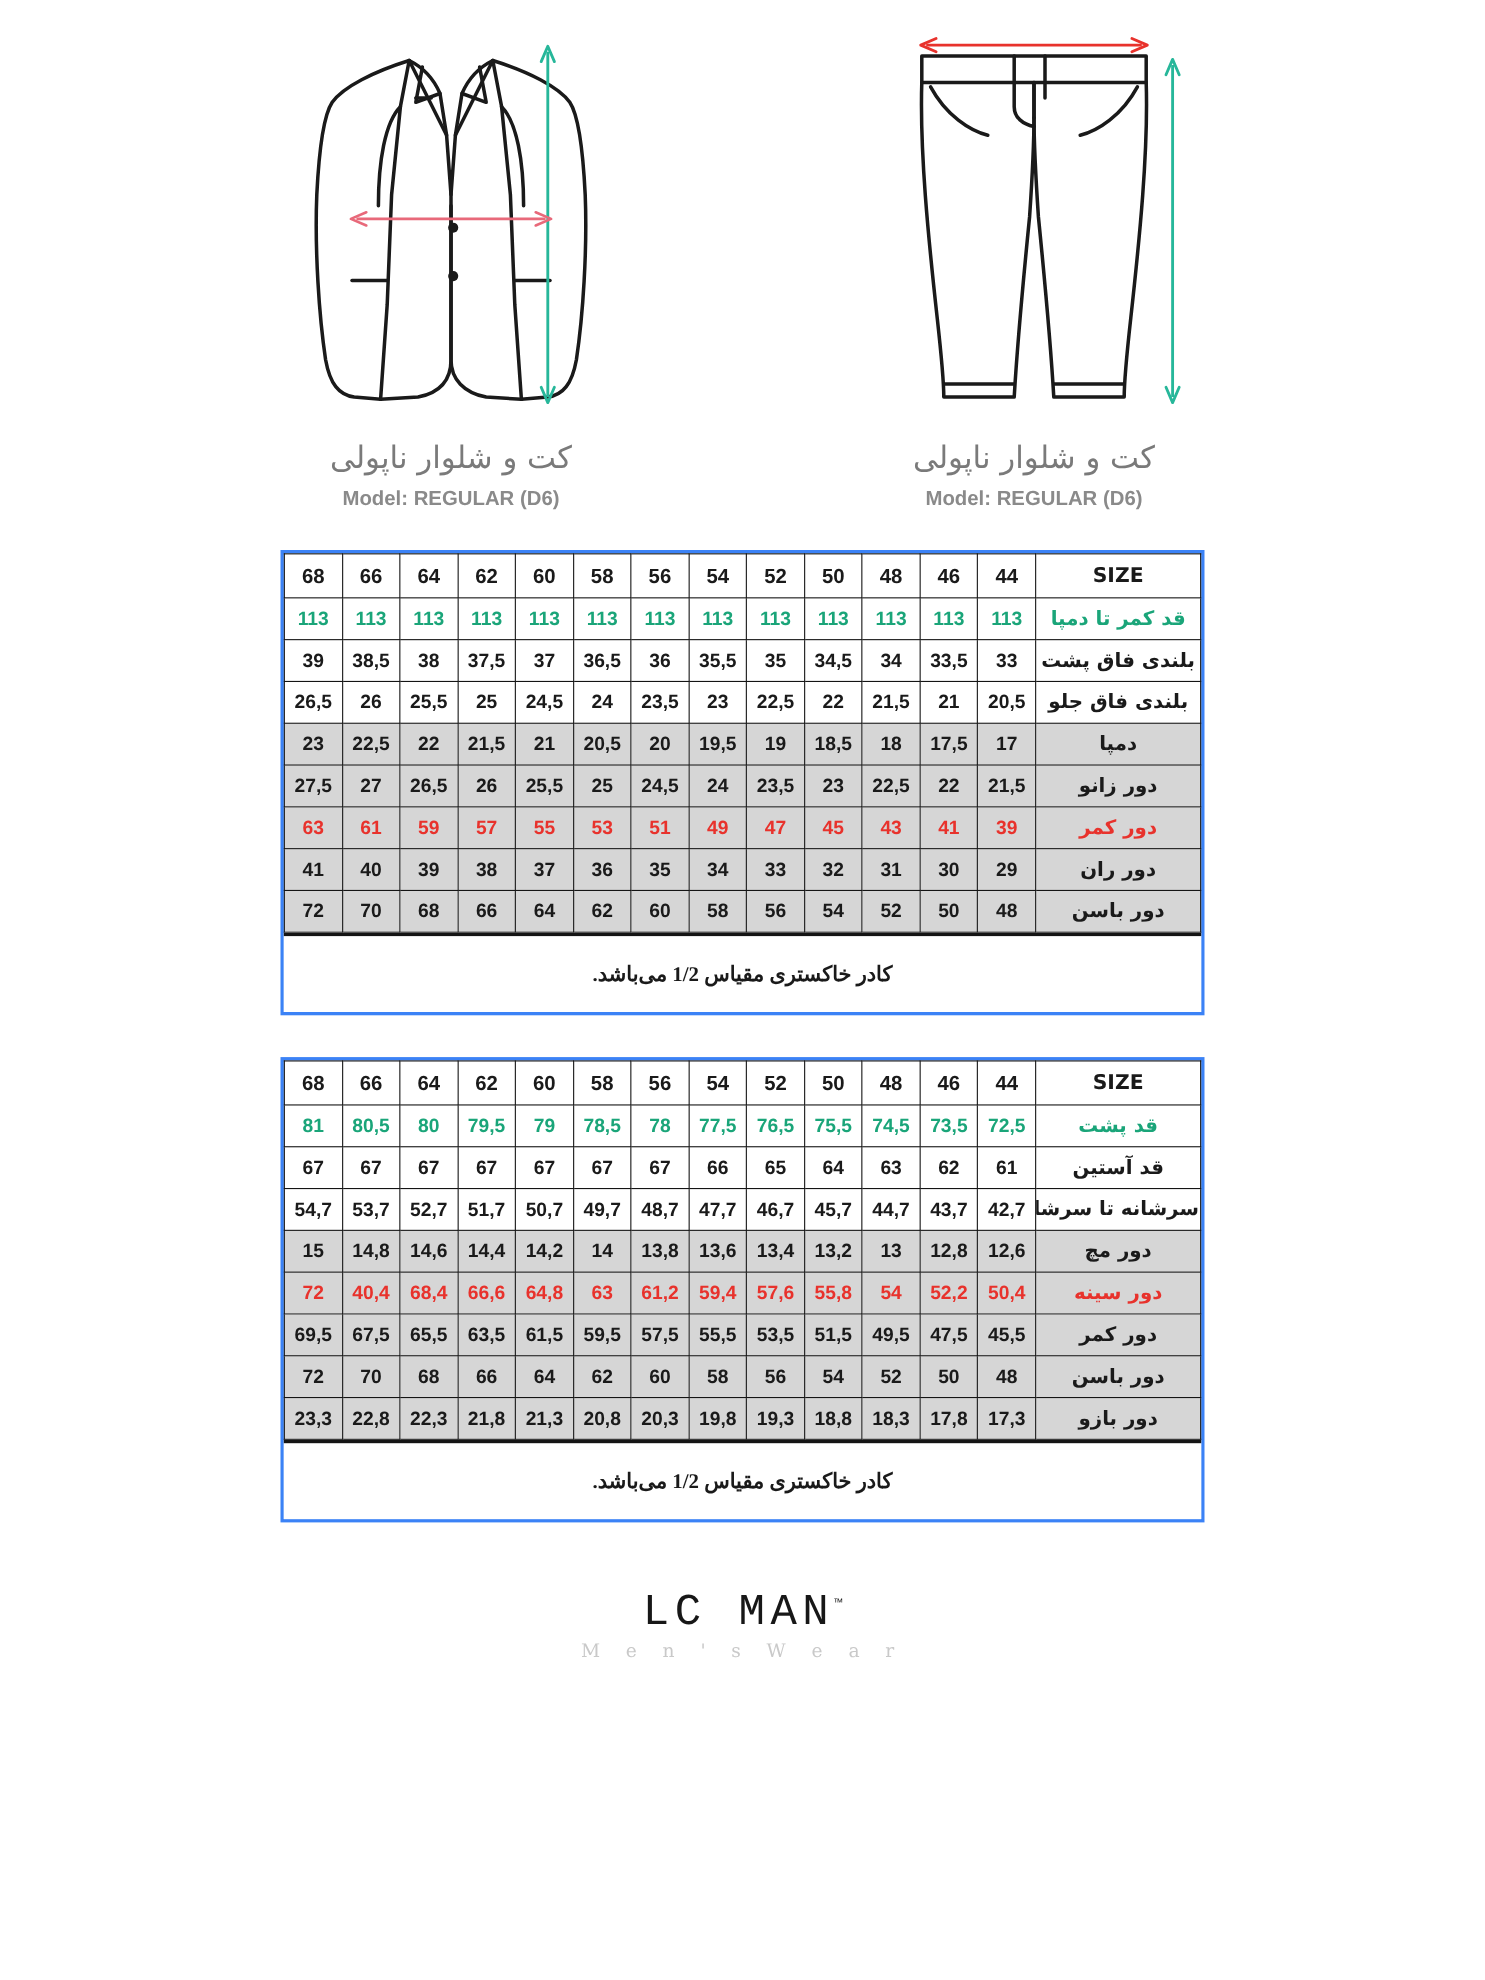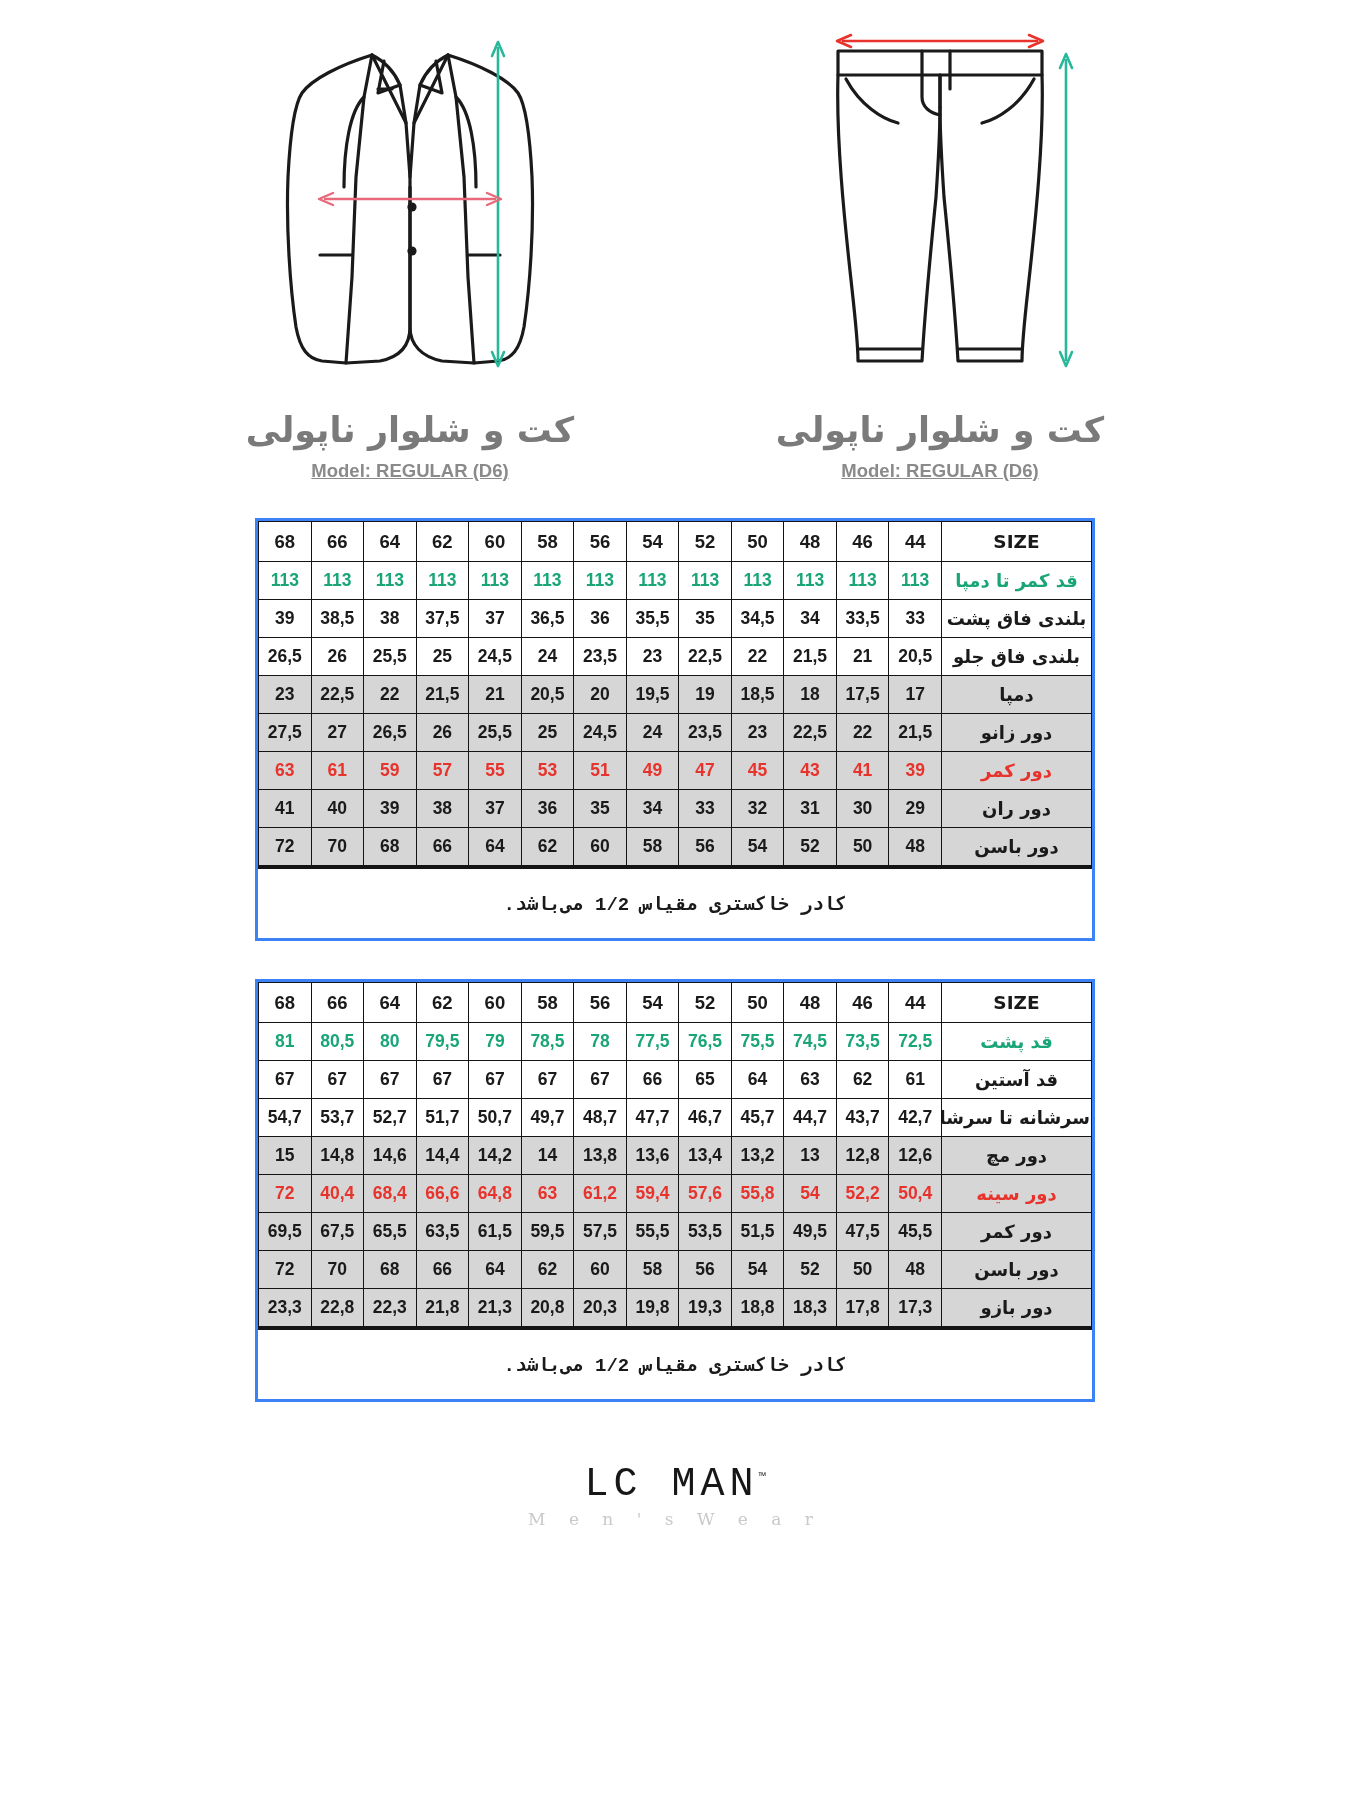--- a/index.html
+++ b/index.html
@@ -22,34 +22,33 @@
     padding-top: 22px;
   }
   .figure {
     width: 470px;
     display: flex;
     flex-direction: column;
     align-items: center;
   }
   .figure-art { height: 360px; display:flex; align-items:center; justify-content:center; }
   .fig-title {
-    font-size: 35px;
+    font-size: 28px;
     color: #7a7a7a;
     direction: rtl;
-    margin-top: 28px;
+    margin-top: 17px;
     letter-spacing: 0.5px;
-    font-weight: 700;
+    font-weight: 400;
   }
   .fig-model {
     font-size: 18.5px;
     color: #8a8a8a;
     margin-top: 10px;
     font-weight: 700;
     font-family: "Liberation Sans", sans-serif;
-    text-decoration: underline;
   }
 
   
   .table-wrap {
     width: 840px;
     margin: 0 auto;
     border: 3px solid #3b82f6;
     background: #fff;
   }
   .table-wrap.first { margin-top: 36px; }
@@ -87,21 +86,21 @@
 
   .tbl-footer {
     border-top: 3px solid #141414;
     height: 72px;
     display: flex;
     align-items: center;
     justify-content: center;
     direction: rtl;
     font-size: 19px;
     font-weight: 700;
-    font-family: Liberation Mono, monospace;
+    font-family: Liberation Serif, serif;
     background: #fff;
   }
 
   
   .brand {
     margin-top: 60px;
     text-align: center;
   }
   .brand-name {
     font-family: Liberation Mono, monospace;

